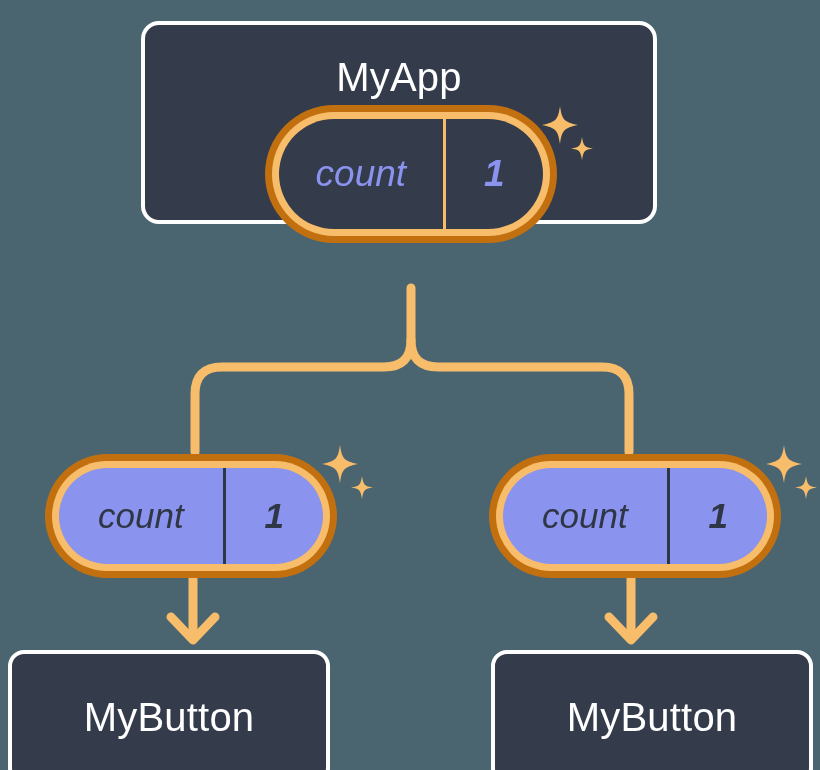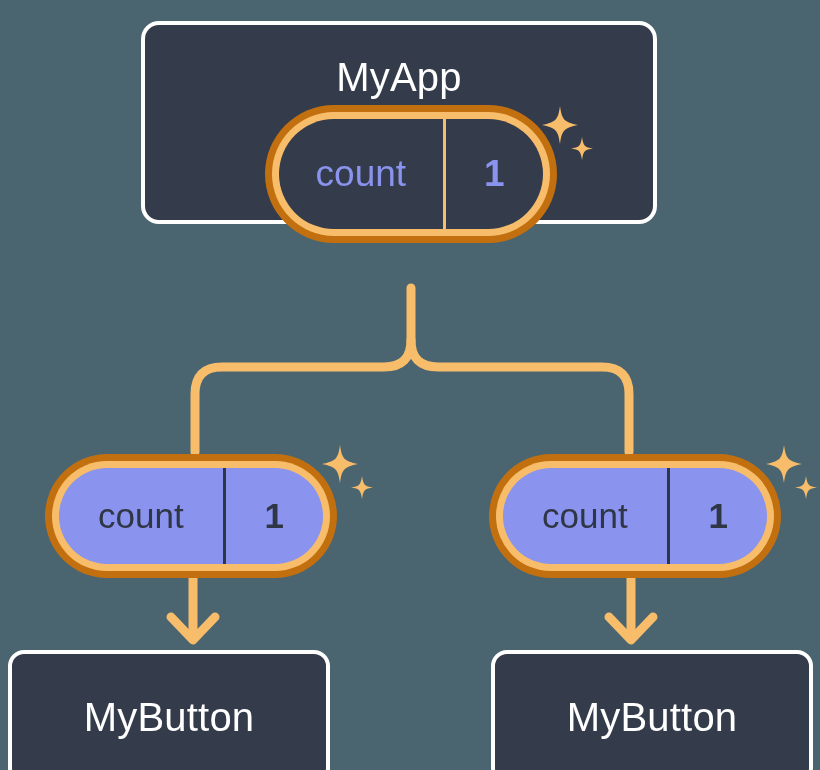--- a/index.html
+++ b/index.html
@@ -73,20 +73,21 @@
     background: #c2700f;           
     padding: 7px;
   }
   .pill-mid {
     width: 100%;
     height: 100%;
     box-sizing: border-box;
     border-radius: 999px;
     background: #f8bd6a;           
     padding: 7px;
+    font-style: italic;
   }
   .pill-inner {
     width: 100%;
     height: 100%;
     box-sizing: border-box;
     border-radius: 999px;
     display: flex;
     align-items: stretch;
     overflow: hidden;
   }

